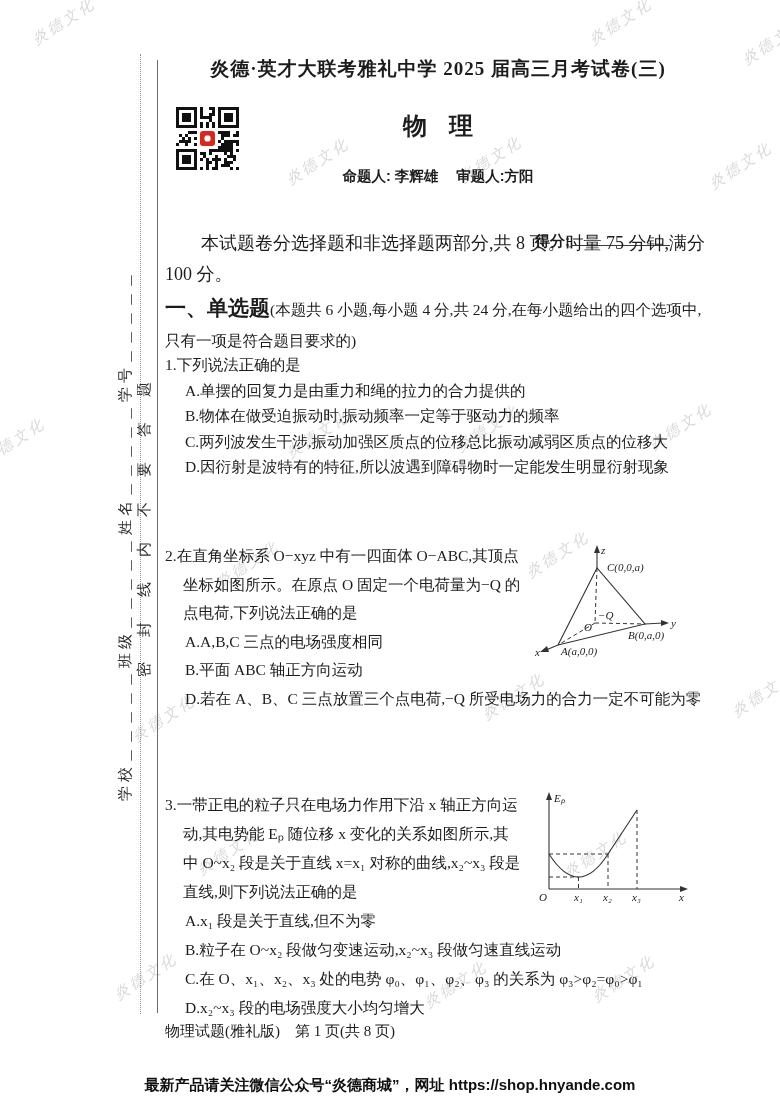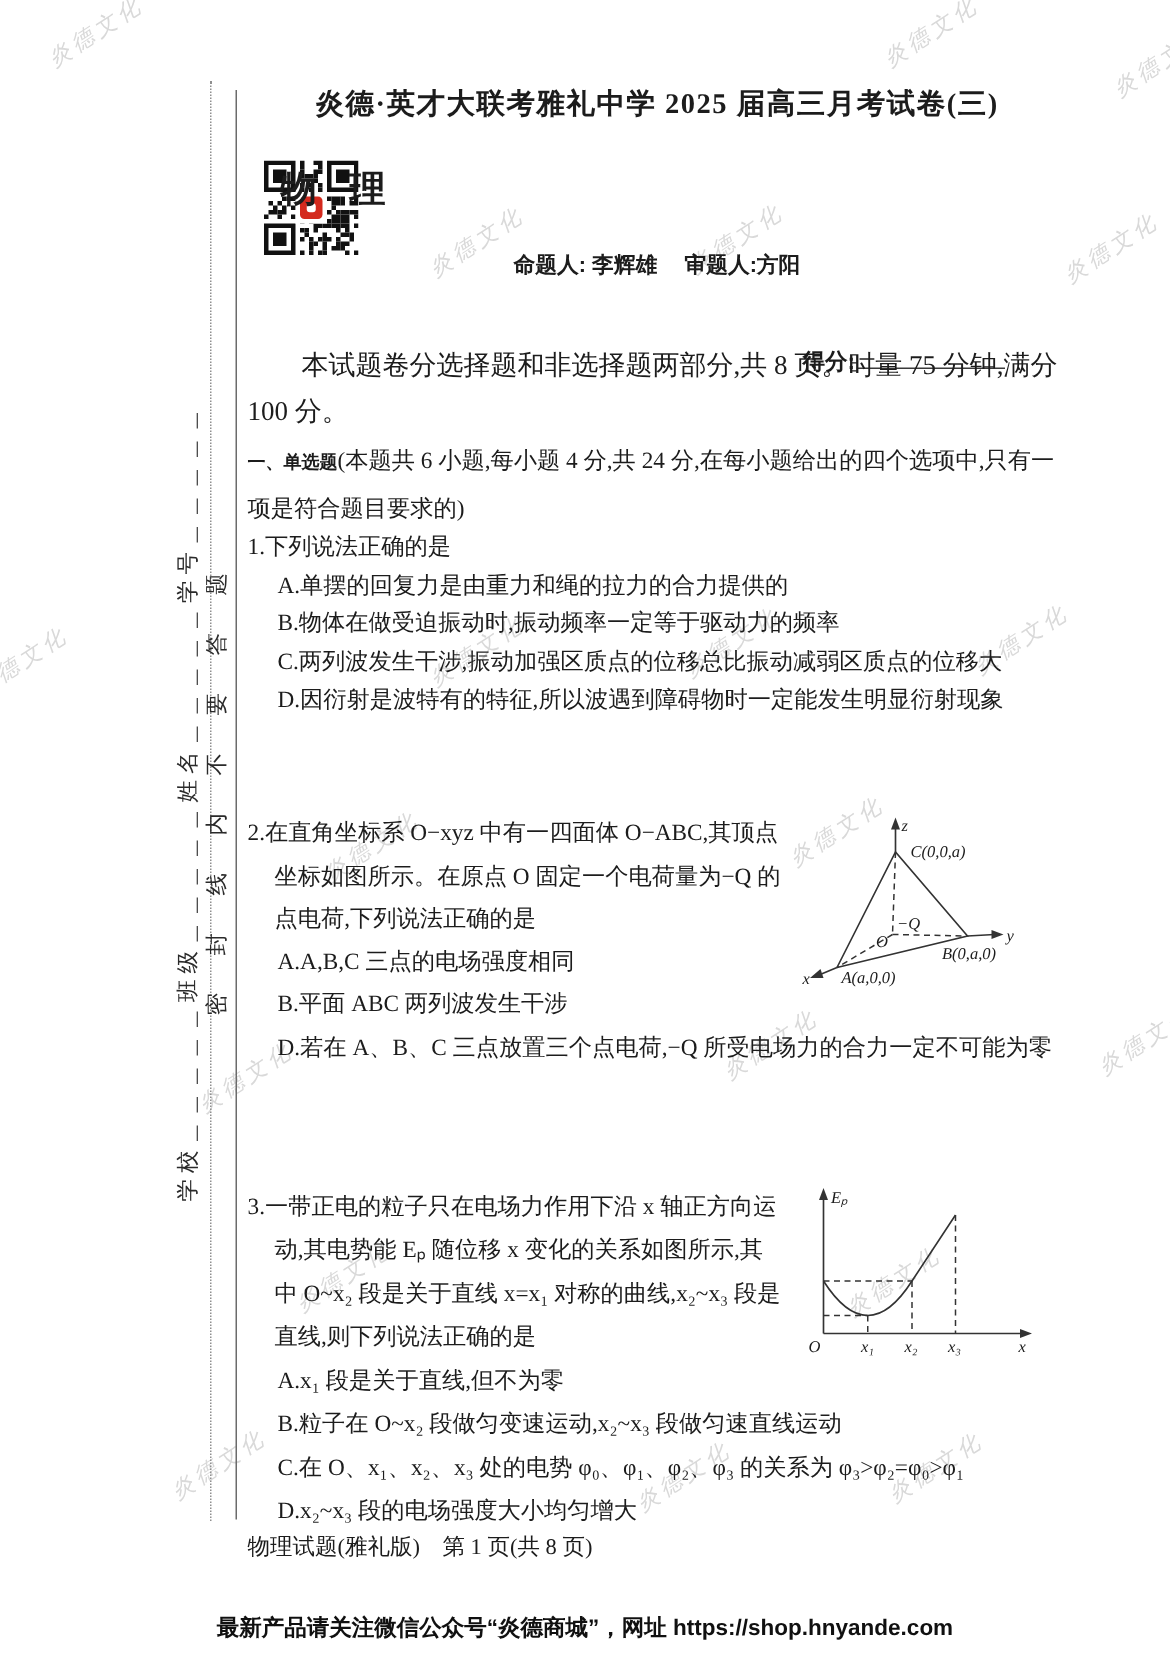--- a/index.html
+++ b/index.html
@@ -13,32 +13,32 @@
   .line-solid{position:absolute;left:157px;top:60px;height:953px;width:0;border-left:1px solid #6b6b6b;}
   .seal-labels{position:absolute;width:690px;height:20px;left:-219px;top:525px;
       transform:rotate(-90deg);font-size:15px;letter-spacing:4px;text-align:center;color:#2a2a2a;white-space:nowrap;}
   .seal-notice{position:absolute;width:330px;height:20px;left:-20px;top:507px;
       transform:rotate(-90deg);font-size:15px;letter-spacing:25px;text-align:center;color:#2a2a2a;white-space:nowrap;}
   
   .exam-title{position:absolute;top:56px;left:165px;width:546px;text-align:center;
       font-size:19px;font-weight:bold;letter-spacing:1px;}
   .exam-title .series{font-weight:900;}
   .qr{position:absolute;left:176px;top:107px;width:63px;height:63px;}
-  .subject{position:absolute;top:110px;left:165px;width:546px;text-align:left;
+  .subject{position:absolute;top:110px;left:165px;width:546px;text-align:center;
       font-family:"Liberation Sans",sans-serif;font-size:24px;font-weight:bold;letter-spacing:22px;padding-left:22px;box-sizing:border-box;}
   .authors{position:absolute;top:167px;left:165px;width:546px;text-align:center;
       font-family:"Liberation Sans",sans-serif;font-weight:bold;font-size:14.5px;}
   .authors .gap{display:inline-block;width:18px;}
   .score{position:absolute;top:192px;left:165px;width:505px;text-align:right;
       font-family:"Liberation Sans",sans-serif;font-weight:bold;font-size:15px;margin-top:39px;}
   .score-line{display:inline-block;width:98px;height:14px;border-bottom:1.5px solid #3a3a3a;margin-left:2px;}
   
   .intro{position:absolute;top:228px;left:165px;width:546px;font-size:18px;line-height:31px;text-indent:2em;}
   .section{position:absolute;top:292px;left:165px;width:546px;font-size:15.5px;line-height:31px;}
-  .section b{font-family:"Liberation Sans",sans-serif;font-size:12px;}
+  .section b{font-family:"Liberation Sans",sans-serif;font-size:21px;}
   .q{position:absolute;left:165px;width:546px;font-size:15.5px;}
   .q1{top:352px;line-height:25.5px;}
   .q2{top:542px;line-height:28.5px;}
   .q3{top:790px;line-height:29px;}
   .stem{padding-left:18px;text-indent:-18px;}
   .opt{margin-left:20px;padding-left:22px;text-indent:-22px;}
   .fig{float:right;}
   .fig2{width:180px;height:128px;margin:0 0 4px 8px;}
   .fig3{width:180px;height:118px;margin:0 0 4px 8px;}
   .fl{font-size:11px;font-style:italic;font-family:"Liberation Serif",serif;fill:#1c1c1c;}
@@ -281,21 +281,21 @@
         <text class="fl" x="4" y="114">x</text>
         <text class="fl" x="76" y="29">C(0,0,a)</text>
         <text class="fl" x="97" y="97">B(0,a,0)</text>
         <text class="fl" x="30" y="113">A(a,0,0)</text>
         <text class="fl" x="53" y="89">O</text>
         <text class="fl" x="67" y="77">−Q</text>
       </svg>
     </div>
     <div class="stem">2.在直角坐标系 O−xyz 中有一四面体 O−ABC,其顶点坐标如图所示。在原点 O 固定一个电荷量为−Q 的点电荷,下列说法正确的是</div>
     <div class="opt">A.A,B,C 三点的电场强度相同</div>
-    <div class="opt">B.平面 ABC 两列波发生干涉</div>
+    <div class="opt">B.平面 ABC 轴正方向运动</div>
     <div class="opt">D.若在 A、B、C 三点放置三个点电荷,−Q 所受电场力的合力一定不可能为零</div>
   </div>
 
   <div class="q q3">
     <div class="fig fig3">
       <svg width="180" height="118" viewBox="0 0 180 118" xmlns="http://www.w3.org/2000/svg">
 
         <line class="solid" x1="18" y1="6" x2="18" y2="99"></line>
         <polygon class="ah" points="18,2 15,10 21,10"></polygon>
         <line class="solid" x1="18" y1="99" x2="152" y2="99"></line>

